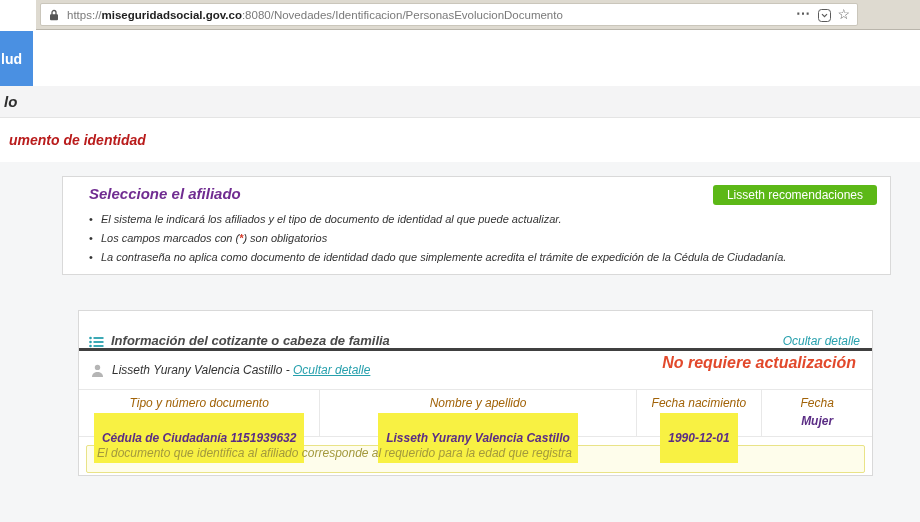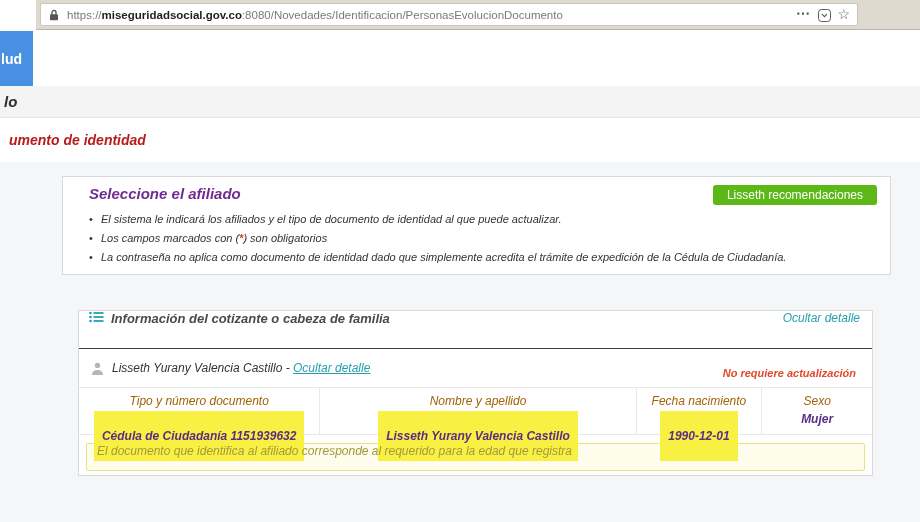--- a/index.html
+++ b/index.html
@@ -45,32 +45,32 @@
   .green-btn{position:absolute;right:13px;top:8px;height:20px;background:#5cb817;color:#fff;
              border:none;border-radius:3px;font-size:12px;padding:0 14px;cursor:pointer;
              font-family:"Liberation Sans",sans-serif;}
   .bullets{position:absolute;left:26px;top:33px;right:16px;}
   .bullet{font-style:italic;font-size:11px;color:#333;line-height:19px;white-space:nowrap;}
   .bullet::before{content:"•";margin-right:5px;font-style:normal;}
   .red-star{color:#d43b2a;font-weight:bold;}
 
   .member-card{position:absolute;left:78px;top:148px;width:795px;height:166px;background:#fff;
                border:1px solid #d9d9d9;box-sizing:border-box;}
-  .mc-head{height:37px;border-bottom:1px solid #404040;display:flex;align-items:flex-start;position:relative;}
+  .mc-head{height:37px;border-bottom:3px solid #404040;display:flex;align-items:flex-end;position:relative;}
   .list-icon{margin-left:10px;display:flex;}
   .mc-title{font-style:italic;font-size:13px;color:#4a4a4a;font-weight:bold;margin-left:7px;}
   .mc-toggle{position:absolute;right:12px;color:#27a0ad;font-style:italic;font-size:12px;cursor:pointer;}
 
   .mc-person{height:38px;border-bottom:1px solid #e8e8e8;display:flex;align-items:center;position:relative;}
   .person-icon{margin-left:12px;display:flex;}
   .person-name{font-style:italic;font-size:12px;color:#333;margin-left:8px;}
   .sep{font-style:italic;font-size:12px;color:#333;white-space:pre;}
   .person-link{color:#27a0ad;font-style:italic;font-size:12px;text-decoration:underline;cursor:pointer;}
-  .status{position:absolute;right:16px;bottom:8px;color:#e2492c;font-style:italic;
-          font-size:11px;font-weight:bold;}
+  .status{position:absolute;right:16px;bottom:17px;color:#e2492c;font-style:italic;
+          font-size:16px;font-weight:bold;}
 
   .mc-table{height:47px;border-bottom:1px solid #e8e8e8;display:flex;box-sizing:border-box;}
   .cell{border-right:1px solid #e8e8e8;text-align:center;padding-top:6px;box-sizing:border-box;}
   .cell.c1{width:242px;} .cell.c2{width:317px;} .cell.c3{width:126px;} .cell.c4{width:110px;border-right:none;}
   .hdr{font-style:italic;font-size:12px;color:#a16207;line-height:15px;}
   .val{font-style:italic;font-size:12px;font-weight:bold;color:#5b2d85;line-height:16px;
        margin-top:2px;display:inline-block;}
   .val.hl{background:#f8f143;padding:17px 8px;}
 
   .mc-note{margin:8px 7px 0 7px;height:28px;background:#fefdeb;border:1px solid #e9e387;
@@ -177,21 +177,21 @@
         </div>
         <div class="cell c2">
           <div class="hdr">Nombre y apellido</div>
           <span class="val hl">Lisseth Yurany Valencia Castillo</span>
         </div>
         <div class="cell c3">
           <div class="hdr">Fecha nacimiento</div>
           <span class="val hl">1990-12-01</span>
         </div>
         <div class="cell c4">
-          <div class="hdr">Sexo</div>
+          <div class="hdr">Fecha</div>
           <span class="val">Mujer</span>
         </div>
       </div>
 
       <div class="mc-note">
         <span>El documento que identifica al afiliado corresponde al requerido para la edad que registra</span>
       </div>
 
     </div>
   </div>

